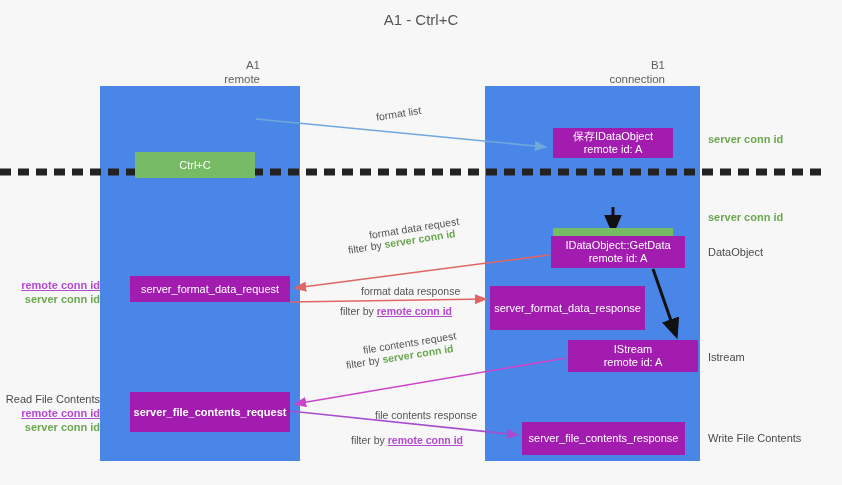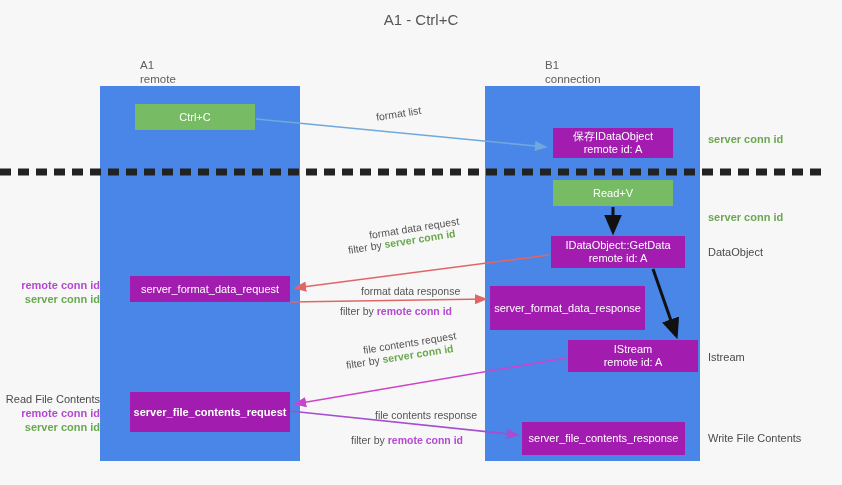--- a/index.html
+++ b/index.html
@@ -14,21 +14,21 @@
   .abs{position:absolute;}
 
   
   #title{
     left:0;top:10px;width:842px;text-align:center;
     font-size:15px;line-height:20px;color:#555;
   }
 
   
   .lane-head{
-    text-align:left;font-size:11.5px;line-height:14px;color:#5f5f5f;
+    text-align:right;font-size:11.5px;line-height:14px;color:#5f5f5f;
   }
   #head-a1{left:140px;top:58px;width:120px;}
   #head-b1{left:545px;top:58px;width:120px;}
 
   
   .lane{background:#4a86e8;}
   #lane-a1{left:100px;top:86px;width:200px;height:375px;}
   #lane-b1{left:485px;top:86px;width:215px;height:375px;}
 
   
@@ -36,36 +36,36 @@
     box-sizing:border-box;
     color:#ffffff;
     font-size:11px;line-height:13px;
     display:flex;flex-direction:column;align-items:center;justify-content:center;
     text-align:center;
     padding:2px 4px;
   }
   .green{background:#6aa84f;background:#79bd6a;}
   .orange{background:#fbb040;background:#fcaf3e;}
   .orange{background:#a21caf;}
-  .green{background:#77bc65;}
+  .green{background:#77bc65;margin-top:48px;}
 
   #box-ctrlc{left:135px;top:104px;width:120px;height:26px;}
   #box-save{left:553px;top:128px;width:120px;height:30px;}
   #box-ctrlv{left:553px;top:180px;width:120px;height:26px;}
   #box-getdata{left:551px;top:236px;width:134px;height:32px;}
   #box-fmtreq{left:130px;top:276px;width:160px;height:26px;}
   #box-fmtresp{left:490px;top:286px;width:155px;height:44px;}
   #box-istream{left:568px;top:340px;width:130px;height:32px;}
   #box-filereq{left:130px;top:392px;width:160px;height:40px;font-weight:bold;}
   #box-fileresp{left:522px;top:422px;width:163px;height:33px;}
 
   
   .side{font-size:11px;line-height:14px;}
   .greentxt{color:#6aa84f;font-weight:bold;}
-  .purpletxt{color:#b44ad0;font-weight:bold;}
+  .purpletxt{color:#b44ad0;font-weight:bold;text-decoration:underline;}
   .plain{color:#4a4a4a;}
 
   #lbl-sc1{left:708px;top:132px;}
   #lbl-sc2{left:708px;top:210px;}
   #lbl-dataobject{left:708px;top:245px;}
   #lbl-istream{left:708px;top:350px;}
   #lbl-writefile{left:708px;top:431px;}
 
   #lbl-left1{left:8px;top:278px;text-align:right;width:92px;}
   #lbl-left2{left:5px;top:392px;text-align:right;width:95px;}

